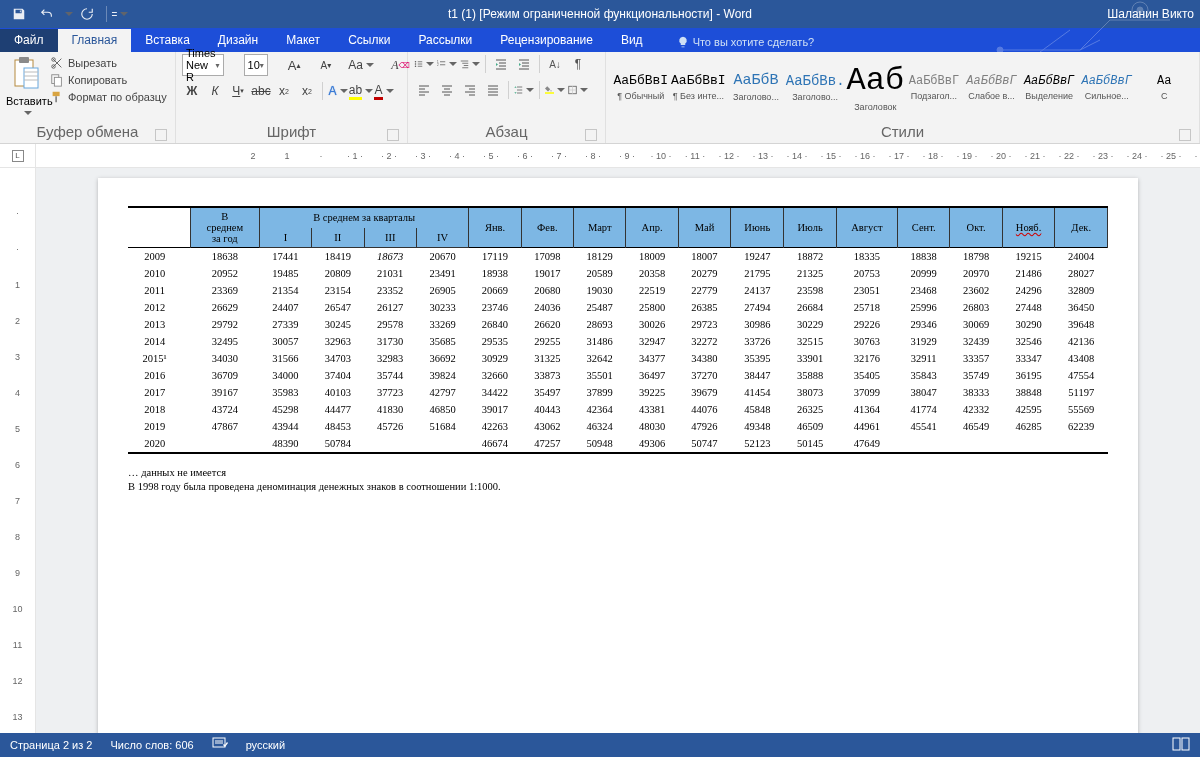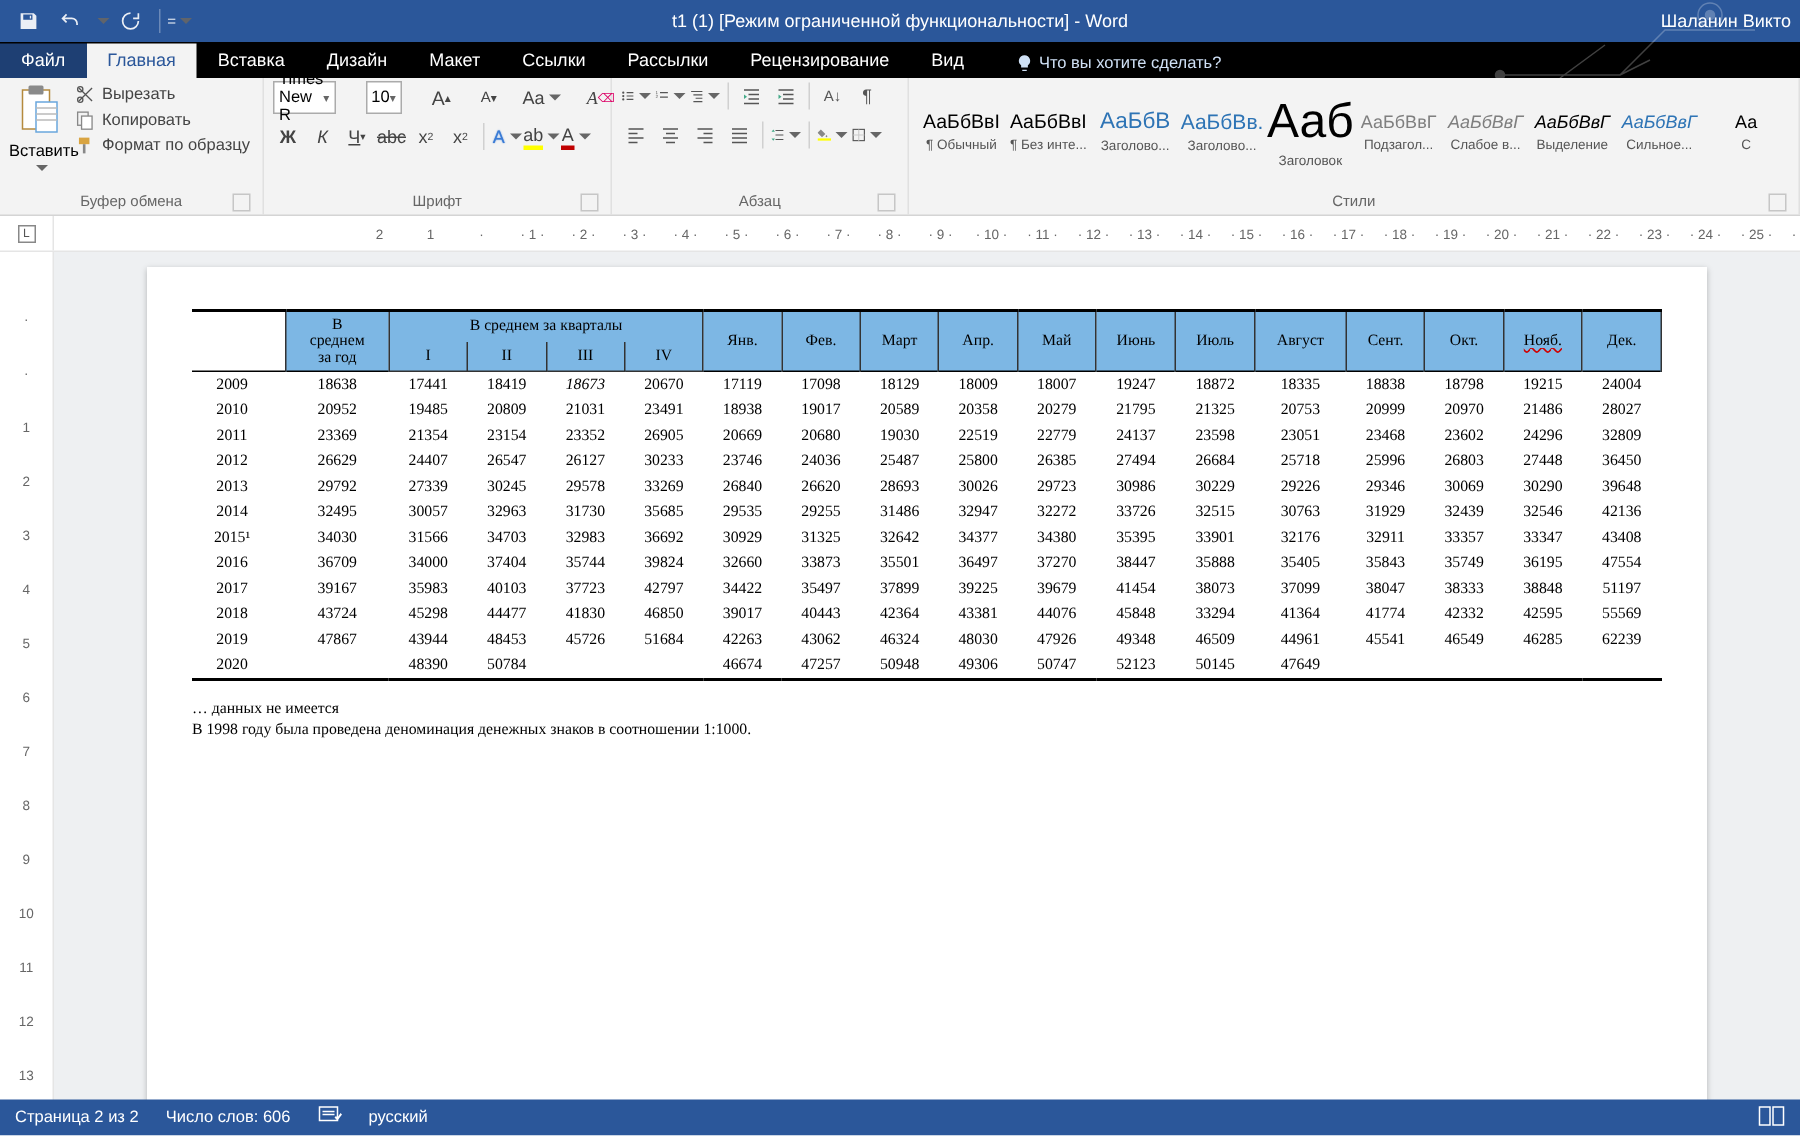--- a/index.html
+++ b/index.html
@@ -7,31 +7,31 @@
 
 
 .title-bar { height:28px; background:#2b579a; color:#fff; display:flex; align-items:center; position:relative; }
 .qat { display:flex; align-items:center; gap:2px; padding-left:6px; }
 .qat-btn { width:26px; height:24px; display:flex; align-items:center; justify-content:center; opacity:.9; }
 .qat-sep { width:1px; height:16px; background:rgba(255,255,255,.3); margin:0 4px; }
 .title-text { position:absolute; left:50%; transform:translateX(-50%); font-size:12px; white-space:nowrap; }
 .user-name { position:absolute; right:6px; font-size:12px; }
 
 
-.tabs { height:24px; background:#000000; display:flex; align-items:flex-end; position:relative; }
+.tabs { height:24px; background:#1d4ed8; display:flex; align-items:flex-end; position:relative; }
 .tab { padding:4px 14px 5px; color:#fff; font-size:12px; cursor:pointer; }
 .tab.file { background:#1e3f73; }
 .tab.active { background:#f3f3f3; color:#2b579a; }
 .tellme { margin-left:20px; display:flex; align-items:center; gap:4px; color:#cfe0f5; font-size:11px; padding-bottom:4px; }
 .right-decor { position:absolute; right:0; top:-28px; width:260px; height:52px; opacity:.25; pointer-events:none; }
 
 
 .ribbon { height:92px; background:#f3f3f3; border-bottom:1px solid #d4d4d4; display:flex; }
 .group { border-right:1px solid #e0e0e0; padding:2px 6px 0; display:flex; flex-direction:column; justify-content:space-between; position:relative; }
-.group-label { font-size:10px; color:#666; text-align:center; padding:2px 0 3px; position:relative; }
+.group-label { font-size:15px; color:#666; text-align:center; padding:2px 0 3px; position:relative; }
 .group-launcher { position:absolute; right:2px; bottom:2px; width:12px; height:12px; border:1px solid #999; opacity:.5; }
 .group-body { display:flex; align-items:flex-start; gap:4px; flex:1; }
 
 
 .paste-big { width:40px; text-align:center; padding-top:2px; }
 .paste-big svg { margin-bottom:2px; }
 .paste-lbl { font-size:11px; }
 .clip-col { display:flex; flex-direction:column; gap:3px; padding-top:2px; }
 .clip-item { display:flex; align-items:center; gap:4px; font-size:11px; color:#444; }
 
@@ -44,21 +44,21 @@
 .font-bottom { display:flex; align-items:center; gap:3px; margin-top:5px; }
 .sep-v { width:1px; height:18px; background:#d0d0d0; margin:0 2px; }
 
 
 .para-row { display:flex; align-items:center; gap:3px; }
 .para-btn { width:20px; height:20px; display:flex; align-items:center; justify-content:center; color:#555; }
 
 
 .styles { display:flex; align-items:center; gap:0; padding-top:6px; }
 .style-item { width:64px; height:54px; border:1px solid transparent; display:flex; flex-direction:column; align-items:center; justify-content:center; font-size:9px; color:#555; cursor:pointer; }
-.style-preview { font-family:Liberation Sans, sans-serif; margin-bottom:3px; }
+.style-preview { font-family:Liberation Mono, monospace; margin-bottom:3px; }
 
 
 .ruler-row { height:24px; background:#fff; border-bottom:1px solid #e5e5e5; display:flex; }
 .ruler-corner { width:36px; display:flex; align-items:center; justify-content:center; border-right:1px solid #e5e5e5; }
 .l-box { width:12px; height:12px; border:1px solid #888; font-size:8px; text-align:center; line-height:10px; color:#555;}
 .h-ruler { flex:1; position:relative; overflow:hidden; font-size:9px; color:#666; }
 .h-ruler-inner { position:absolute; left:200px; top:0; height:100%; display:flex; align-items:center; white-space:nowrap; }
 .h-ruler-inner span { display:inline-block; width:34px; text-align:center; }
 
 
@@ -645,21 +645,21 @@
               <td class="">45298</td>
               <td class="">44477</td>
               <td class="">41830</td>
               <td class="">46850</td>
               <td class="">39017</td>
               <td class="">40443</td>
               <td class="">42364</td>
               <td class="">43381</td>
               <td class="">44076</td>
               <td class="">45848</td>
-              <td class="">33294</td>
+              <td class="">26325</td>
               <td class="">41364</td>
               <td class="">41774</td>
               <td class="">42332</td>
               <td class="">42595</td>
               <td class="">55569</td>
             </tr>
             <tr>
               <td class="">2019</td>
               <td class="">47867</td>
               <td class="">43944</td>

